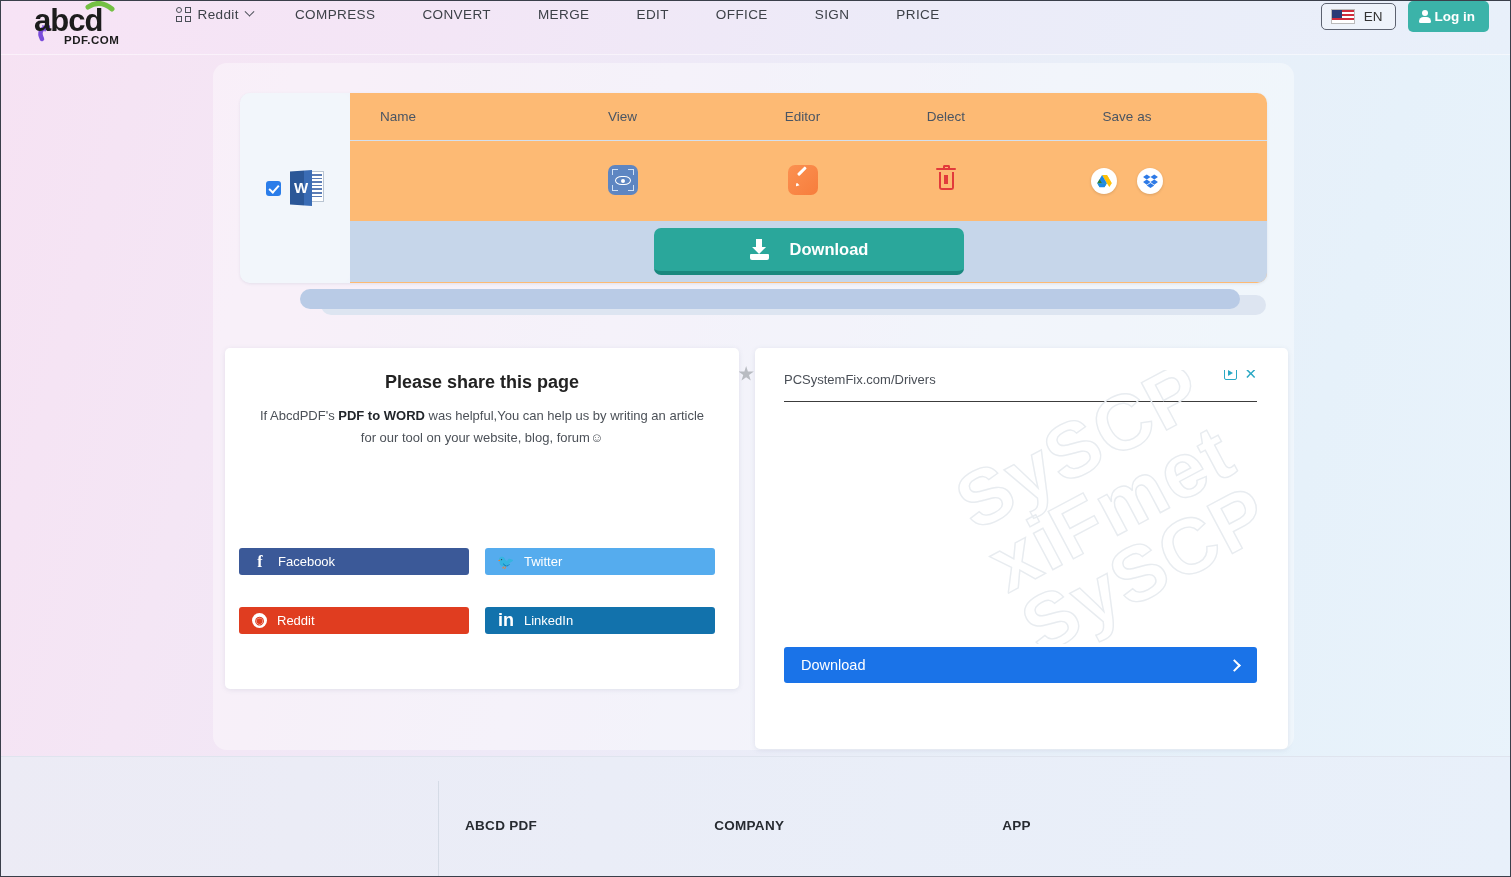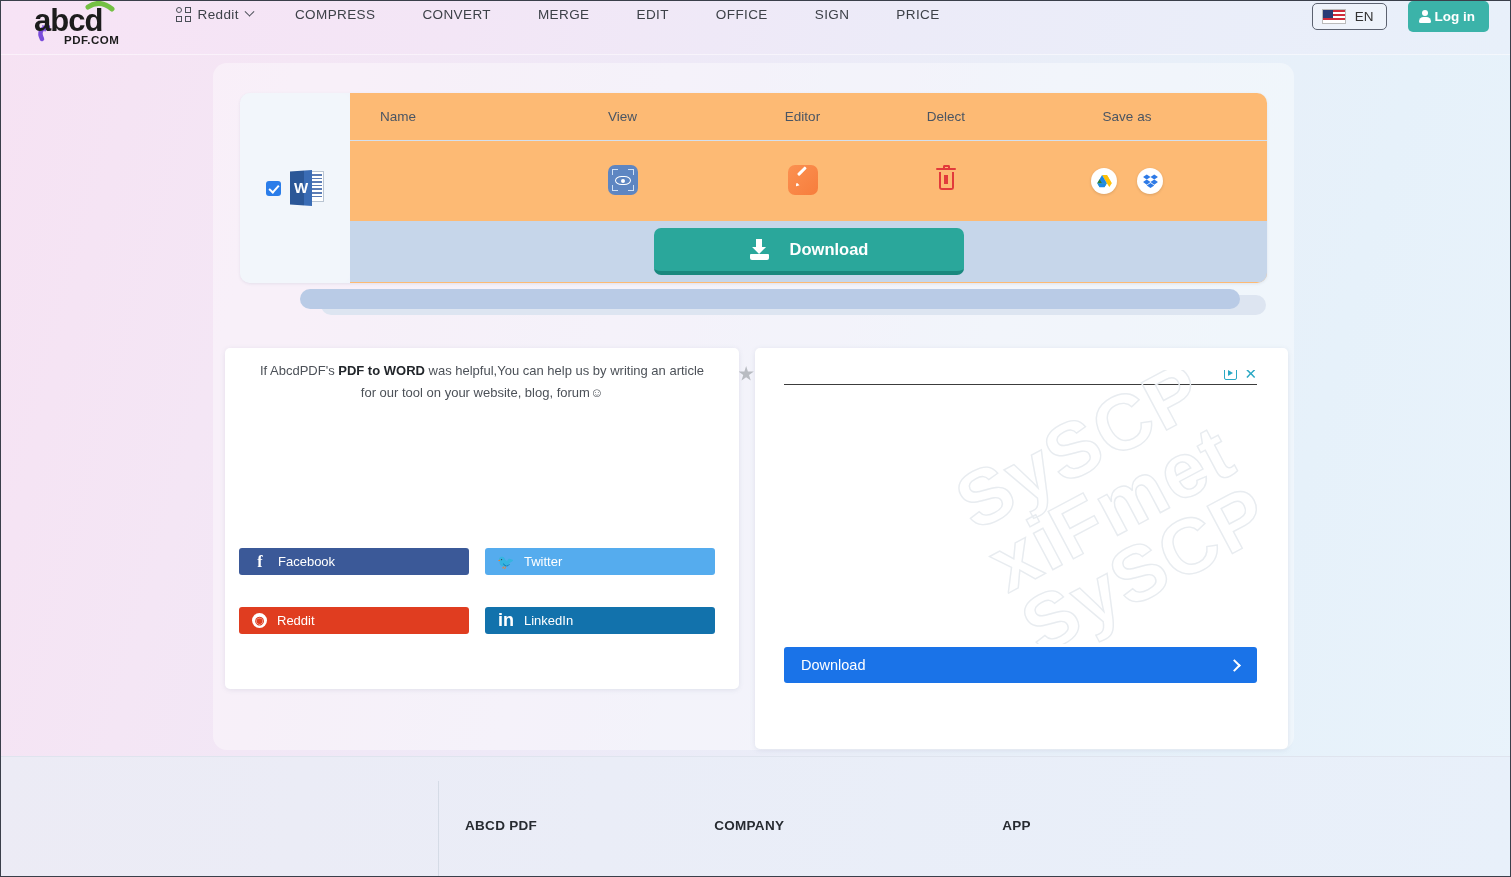--- a/index.html
+++ b/index.html
@@ -28,21 +28,21 @@
     font-size: 13.5px; color: #3d4148; letter-spacing: .4px;
     padding: 6px 0; margin-right: 47px; cursor: pointer; white-space: nowrap;
   }
   .nav-item:last-child { margin-right: 0; }
   #tools-item { display: flex; align-items: center; gap: 7px; margin-right: 42px; }
   #tools-grid { display: grid; grid-template-columns: 6px 6px; grid-gap: 2.5px; }
   #tools-grid i { display:block; width: 6px; height: 6px; border: 1.2px solid #4a4f57; }
   #tools-grid i:first-child { border-radius: 50%; }
   .chev { width: 7px; height: 7px; border-right: 1.4px solid #4a4f57; border-bottom: 1.4px solid #4a4f57;
           transform: rotate(45deg) translate(-2px,-2px); }
-  #header-right { margin-left: auto; display: flex; align-items: center; gap: 21px; margin-right: 21px; }
+  #header-right { margin-left: auto; display: flex; align-items: center; gap: 12px; margin-right: 21px; }
   #lang-btn {
     display: flex; align-items: center; gap: 9px;
     border: 1px solid #5c6270; border-radius: 5px;
     padding: 5px 12px 5px 9px; background: rgba(255,255,255,0.25); cursor: pointer;
   }
   #flag { width: 24px; height: 15px; position: relative; overflow: hidden; border: 0.5px solid #bbb; flex: none;}
   #flag .stripes { position:absolute; inset:0;
     background: repeating-linear-gradient(to bottom, #cf2b3b 0 2.1px, #fff 2.1px 4.2px); }
   #flag .canton { position:absolute; left:0; top:0; width:10px; height:8px; background:#2a3b76; }
   #lang-label { font-size: 13.5px; color: #333; }
@@ -404,20 +404,21 @@
       <i class="star"></i>
       <i class="star"></i>
       <i class="star"></i>
       <i class="star"></i>
     </span>
     <span id="score"><b>4.6</b><span>/5</span></span>
     <span id="votes">3163 votes</span>
   </div>
 
   <div id="share-box">
+    <div id="share-title">Please share this page</div>
     <div id="share-desc"><span>If AbcdPDF's </span><b>PDF to WORD</b><span> was helpful,You can help us by writing an article for our tool on your website, blog, forum☺</span></div>
 
     <div id="share-btns">
       <button class="share-btn sb-fb">
         <span class="sicon sicon-fb">f</span>
         <span>Facebook</span>
       </button>
       <button class="share-btn sb-tw">
         <span class="sicon">🐦</span>
         <span>Twitter</span>
@@ -432,20 +433,21 @@
       </button>
     </div>
   </div>
 
   <div id="ad-box">
     <div id="ad-inner">
       <div id="ad-ctrls">
         <span id="adchoice"></span>
         <span id="ad-close">✕</span>
       </div>
+      <div id="ad-url">PCSystemFix.com/Drivers</div>
       <div id="ad-rule"></div>
       <div id="ad-watermark">SySCPxiFmetSySCP</div>
     </div>
     <div id="ad-cta">
       <span id="ad-cta-label">Download</span>
       <span id="ad-chev"></span>
     </div>
   </div>
 </div>
 

